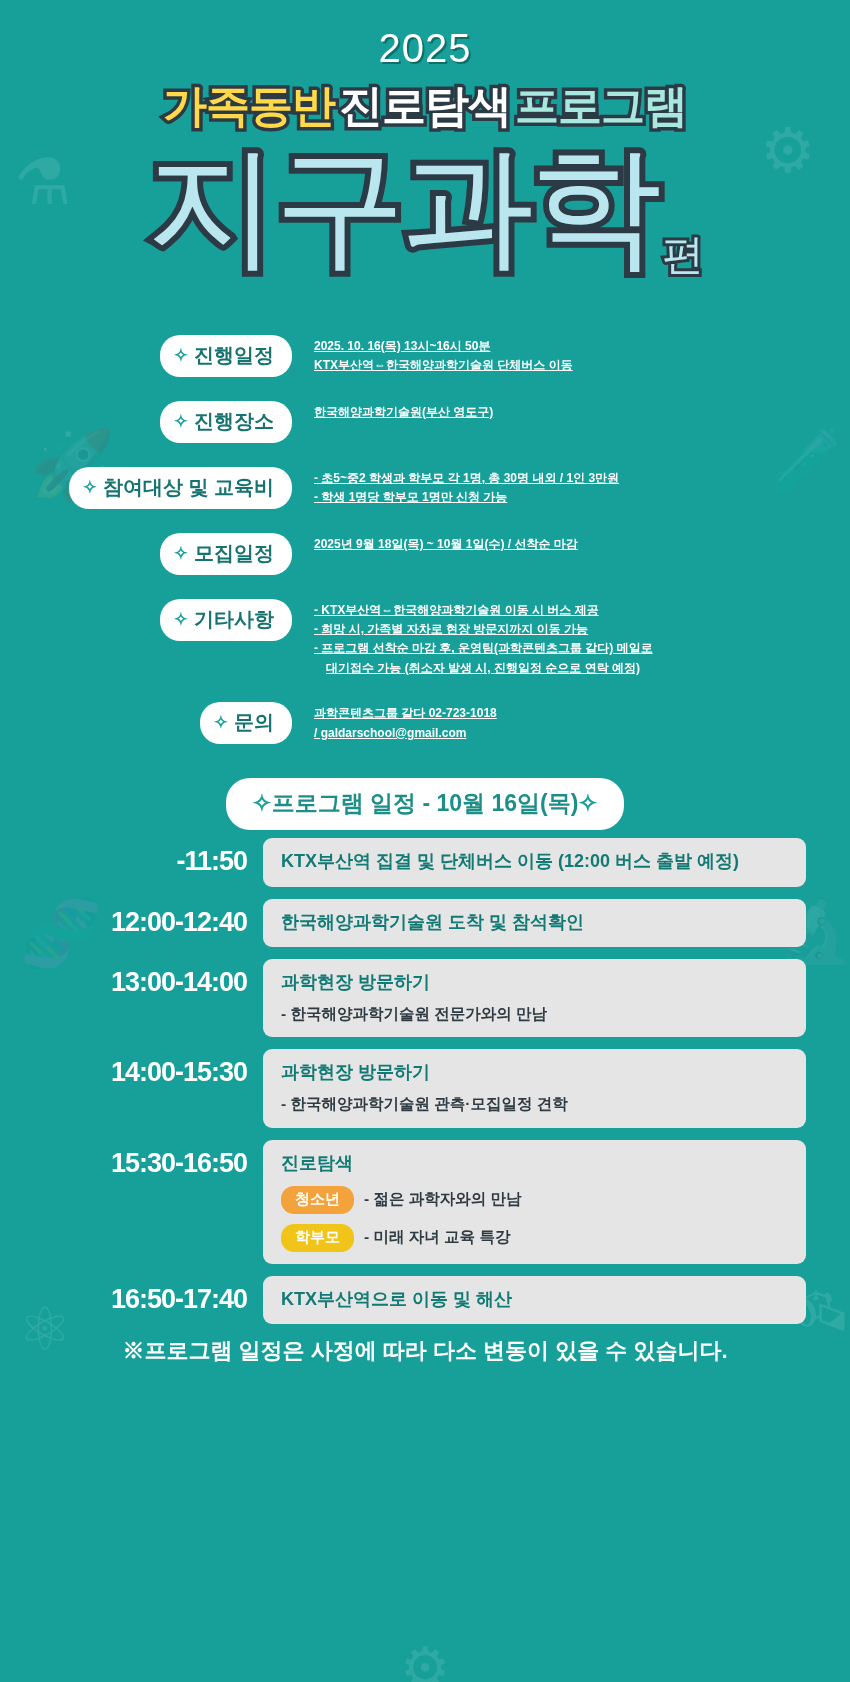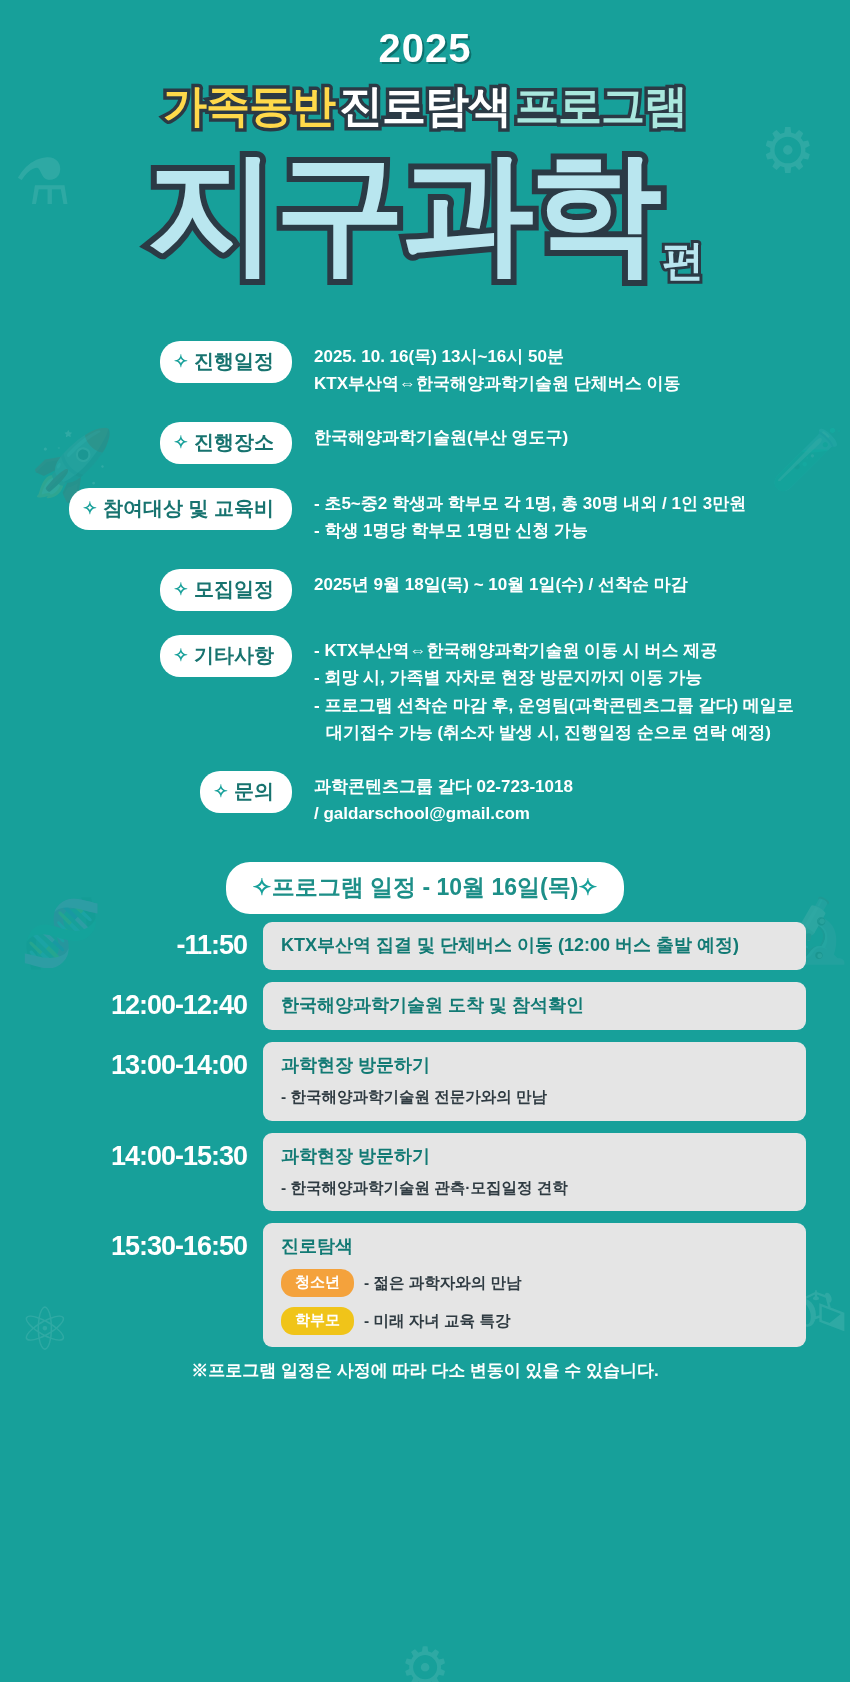--- a/index.html
+++ b/index.html
@@ -26,21 +26,21 @@
   }
   
   .header {
     position: relative;
     padding-top: 26px;
     text-align: center;
     z-index: 3;
   }
   .year {
     font-size: 40px;
-    font-weight: bold;
+    font-weight: normal;
     color: #ffffff;
     letter-spacing: 1px;
     -webkit-text-stroke: 0px;
     text-shadow: 2px 2px 0 #0d6f6c;
   }
   .subtitle-line {
     margin-top: 6px;
     font-size: 44px;
     font-weight: bold;
     letter-spacing: -1px;
@@ -50,23 +50,23 @@
     -webkit-text-stroke: 7px #2b3a45;
     paint-order: stroke fill;
     display: inline-block;
     padding: 0 2px;
   }
   .s-yellow { color: #ffd94a; }
   .s-white  { color: #ffffff; }
   .s-mint   { color: #a9e8de; }
 
   .maintitle {
-    margin-top: 8px;
+    margin-top: 2px;
     font-size: 132px;
-    font-weight: bold;
+    font-weight: normal;
     color: #b9e6ef;
     letter-spacing: -4px;
     line-height: 1.05;
     -webkit-text-stroke: 12px #2b3a45;
     paint-order: stroke fill;
     display: inline-block;
     position: relative;
   }
   .maintitle .suffix {
     font-size: 42px;
@@ -106,23 +106,24 @@
     white-space: nowrap;
     display: inline-flex;
     align-items: center;
     gap: 6px;
   }
   .pill .star { color: #17a09a; font-size: 17px; }
   .value-cell {
     padding-left: 22px;
     padding-top: 4px;
     color: #ffffff;
-    font-size: 17px;
+    font-size: 12px;
     font-weight: bold;
     line-height: 1.62;
+    text-decoration: underline;
   }
   .value-cell div { white-space: nowrap; }
   .value-cell .indent { padding-left: 12px; }
 
   
   .sched-head-wrap {
     text-align: center;
     margin-top: 34px;
     position: relative;
     z-index: 3;
@@ -203,21 +204,21 @@
     margin-left: 10px;
     color: #2f3b42;
     font-size: 15.5px;
     font-weight: bold;
   }
   .footnote {
     position: relative;
     z-index: 3;
     text-align: center;
     color: #ffffff;
-    font-size: 17px;
+    font-size: 22px;
     font-weight: bold;
     margin-top: 2px;
     padding-bottom: 28px;
   }
 </style>
 </head>
 <body>
 
 <div id="poster">
 
@@ -369,18 +370,24 @@
           <span class="tag tag-orange">청소년</span>
           <span class="tag-text">- 젊은 과학자와의 만남</span>
         </div>
         <div class="tag-line">
           <span class="tag tag-yellow">학부모</span>
           <span class="tag-text">- 미래 자녀 교육 특강</span>
         </div>
       </div>
     </div>
 
+    <div class="t-row">
+      <div class="t-time">16:50-17:40</div>
+      <div class="t-card">
+        <div class="t-title">KTX부산역으로 이동 및 해산</div>
+      </div>
+    </div>
 
   </div>
 
   <div class="footnote">※프로그램 일정은 사정에 따라 다소 변동이 있을 수 있습니다.</div>
 
 </div>
 
 </body></html>

